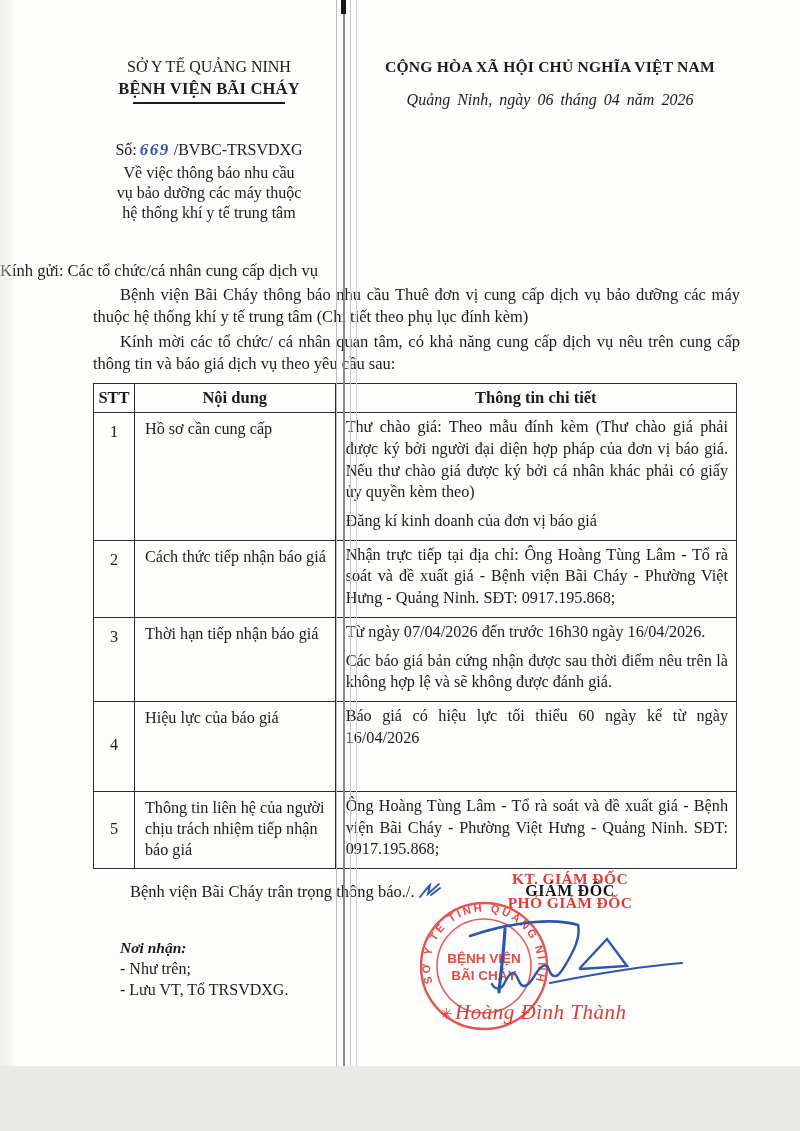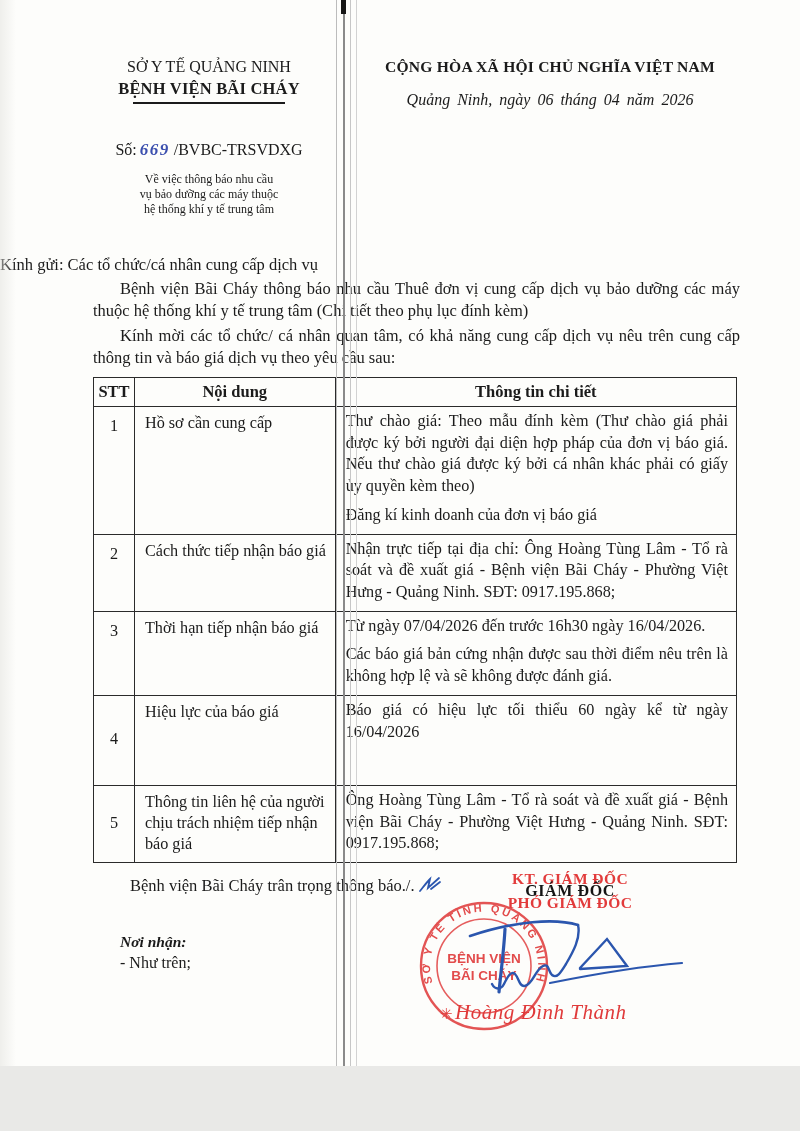--- a/index.html
+++ b/index.html
@@ -20,21 +20,21 @@
   .bottom-line{position:absolute; left:0; top:1116px; width:800px; height:2px; background:#555;}
 
   
   .header{display:flex; padding-top:58px;}
   .h-left{width:250px; margin-left:84px; text-align:center;}
   .h-left .dept{font-size:16px;}
   .h-left .org{font-size:16.5px; font-weight:bold; margin-top:3px; letter-spacing:.2px;}
   .rule{width:152px; height:2px; background:#1b1b1b; margin:3px auto 4px;}
   .doc-no{font-size:16px;margin-top:36px;}
   .hand{color:#3b4fae; font-style:italic; font-weight:bold; letter-spacing:1.5px; margin:0 4px 0 3px; font-size:17px;}
-  .subject{font-size:12px; line-height:1.26; margin-top:12px;}
+  .subject{font-size:16px; line-height:1.26; margin-top:3px;}
   .h-right{width:404px; margin-left:14px; text-align:center;}
   .h-right .nat{font-size:15.6px; font-weight:bold; letter-spacing:.2px;font-family:Liberation Serif, serif;}
   .motto{display:inline-block; font-size:16.5px; font-weight:bold; border-bottom:1.7px solid #1b1b1b; padding:0 8px 2px; margin-top:3px;}
   .dateline{font-style:italic; font-size:16px; margin-top:15px; word-spacing:3px;}
 
   
   .salutation{text-align:left; margin-top:38px; font-size:16.5px;}
   .para{margin:3px 60px 0 93px; font-size:16.5px; line-height:1.33; text-align:justify; text-indent:27px;}
 
   
@@ -159,20 +159,21 @@
 
   <div class="closing">
     <span>Bệnh viện Bãi Cháy trân trọng thông báo./.</span><span class="pen-tick"><svg width="24" height="18" viewBox="0 0 24 18">
           <path d="M2,15 C6,10 9,6 12,3 L10,12 L21,2 M13,13 L22,6" fill="none" stroke="#2b56ae" stroke-width="1.8" stroke-linecap="round"></path>
         </svg></span>
   </div>
 
   <div class="recipients">
     <div class="recip-label">Nơi nhận:</div>
     <div class="recip-item">- Như trên;</div>
+    <div class="recip-item">- Lưu VT, Tổ TRSVDXG.</div>
   </div>
 
   <div class="sig">
     <div class="t printed">GIÁM ĐỐC</div>
     <div class="t kt">KT. GIÁM ĐỐC</div>
     <div class="t deputy">PHÓ GIÁM ĐỐC</div>
 
     <svg class="stamp-svg" width="140" height="140" viewBox="0 0 140 140">
       <circle cx="70" cy="70" r="63" fill="none" stroke="#e24b4b" stroke-width="2.4" opacity="0.95"></circle>
       <circle cx="70" cy="70" r="47" fill="none" stroke="#e24b4b" stroke-width="1.6" opacity="0.9"></circle>

